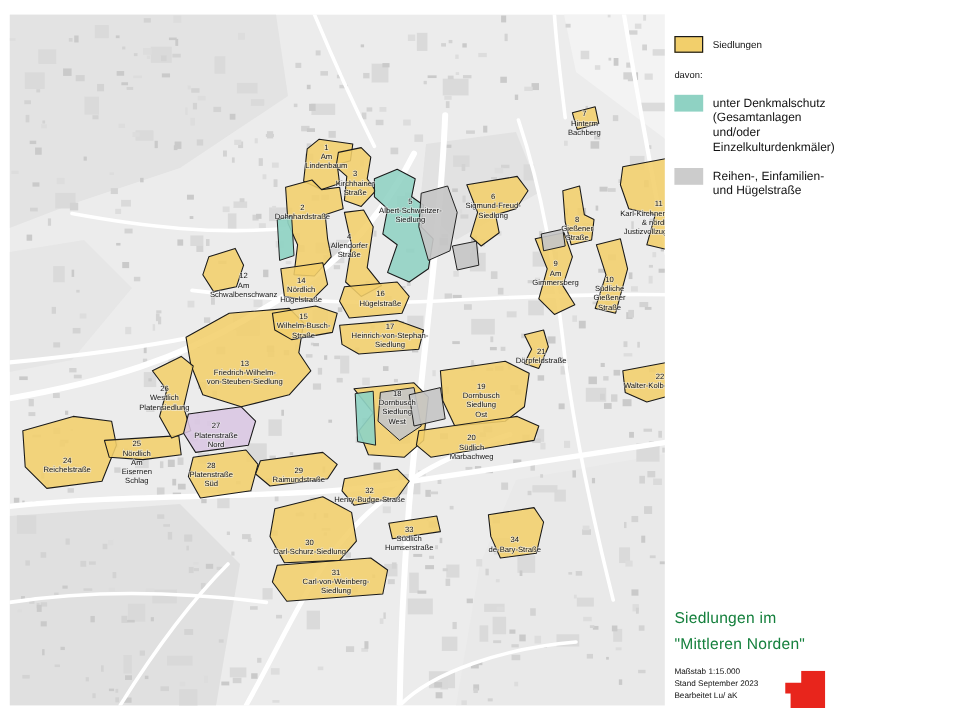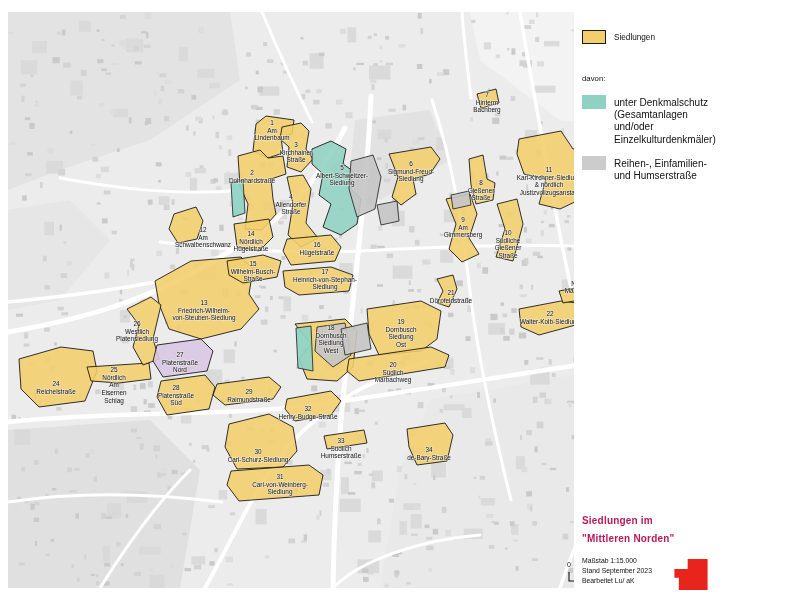--- a/index.html
+++ b/index.html
@@ -1,31 +1,31 @@
 <!DOCTYPE html>
 <html><head>
 <meta charset="utf-8">
 <style>
   html,body{margin:0;padding:0;background:#ffffff;}
   .stage{position:relative;width:696px;height:600px;background:#ffffff;overflow:hidden;
-         font-family:"Liberation Sans","DejaVu Sans",sans-serif;padding-left:20px;}
+         font-family:"Liberation Sans","DejaVu Sans",sans-serif;}
   #map-svg{position:absolute;left:0;top:0;}
   .map-label{font-size:6.4px;fill:#161616;text-anchor:middle;
              paint-order:stroke;stroke:rgba(238,238,238,0.55);stroke-width:1.4px;}
   .scale-label{font-size:7px;fill:#111;}
   .right-panel{position:absolute;right:0;top:0;width:142px;height:600px;background:#ffffff;box-sizing:border-box;}
   .legend{padding:30px 6px 0 8px;}
   .legend-row{display:flex;align-items:flex-start;gap:8px;margin-bottom:10px;}
   .swatch{width:24px;height:14px;flex:0 0 auto;}
   .swatch.bordered{border:1px solid #1a1a1a;box-sizing:border-box;}
   .legend-label{font-size:10px;line-height:1.22;color:#111;padding-top:2px;}
   .legend-title-label{font-size:8.2px;padding-top:3px;}
-  .davon{font-size:7.8px;color:#111;margin:30px 0 12px 0;}
+  .davon{font-size:7.8px;color:#111;margin:14px 0 12px 0;}
   .title-block{position:absolute;left:8px;right:6px;bottom:10px;}
-  .map-title{font-size:10px;font-weight:bold;color:#be185d;letter-spacing:0.2px;margin-bottom:7px;}
+  .map-title{font-size:13px;font-weight:normal;color:#15803d;letter-spacing:0.2px;margin-bottom:7px;}
   .meta-row{position:relative;margin-top:12px;min-height:34px;}
   .meta{font-size:6.8px;line-height:1.45;color:#111;width:92px;}
   .logo{position:absolute;right:2px;bottom:0px;}
 </style>
 </head>
 <body>
 
 <div class="stage">
   <svg id="map-svg" width="800" height="600" viewBox="0 0 800 600">
       <defs>
@@ -892,21 +892,21 @@
         <span class="legend-label legend-title-label">Siedlungen</span>
       </div>
       <div class="davon">davon:</div>
       <div id="legend-items">
           <div class="legend-row">
             <span class="swatch" style="background: rgb(143, 210, 195);"></span>
             <span class="legend-label">unter Denkmalschutz (Gesamtanlagen und/oder Einzelkulturdenkmäler)</span>
           </div>
           <div class="legend-row">
             <span class="swatch" style="background: rgb(204, 204, 204);"></span>
-            <span class="legend-label">Reihen-, Einfamilien- und Humserstraße</span>
+            <span class="legend-label">Reihen-, Einfamilien- und Hügelstraße</span>
           </div>
         </div>
     </div>
 
     <div class="title-block">
       <div class="map-title">Siedlungen im</div>
       <div class="map-title">"Mittleren Norden"</div>
       <div class="meta-row">
         <div class="meta" id="meta-lines">
             <div>Maßstab 1:15.000</div>

